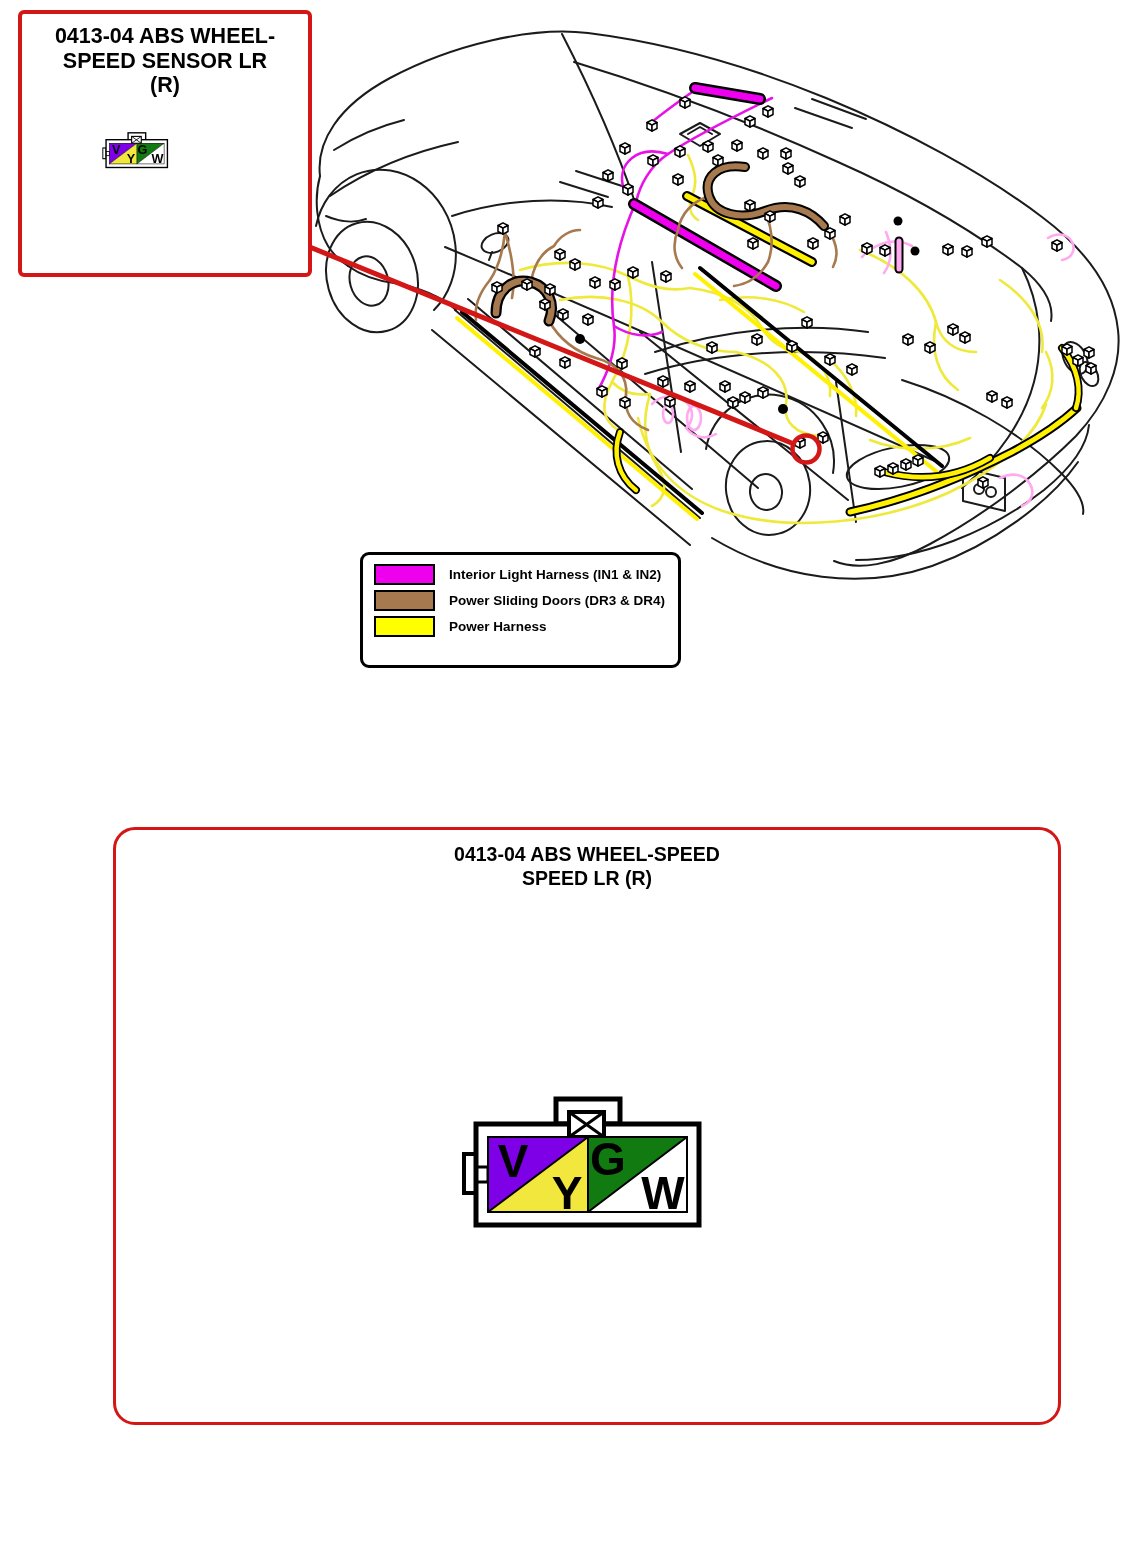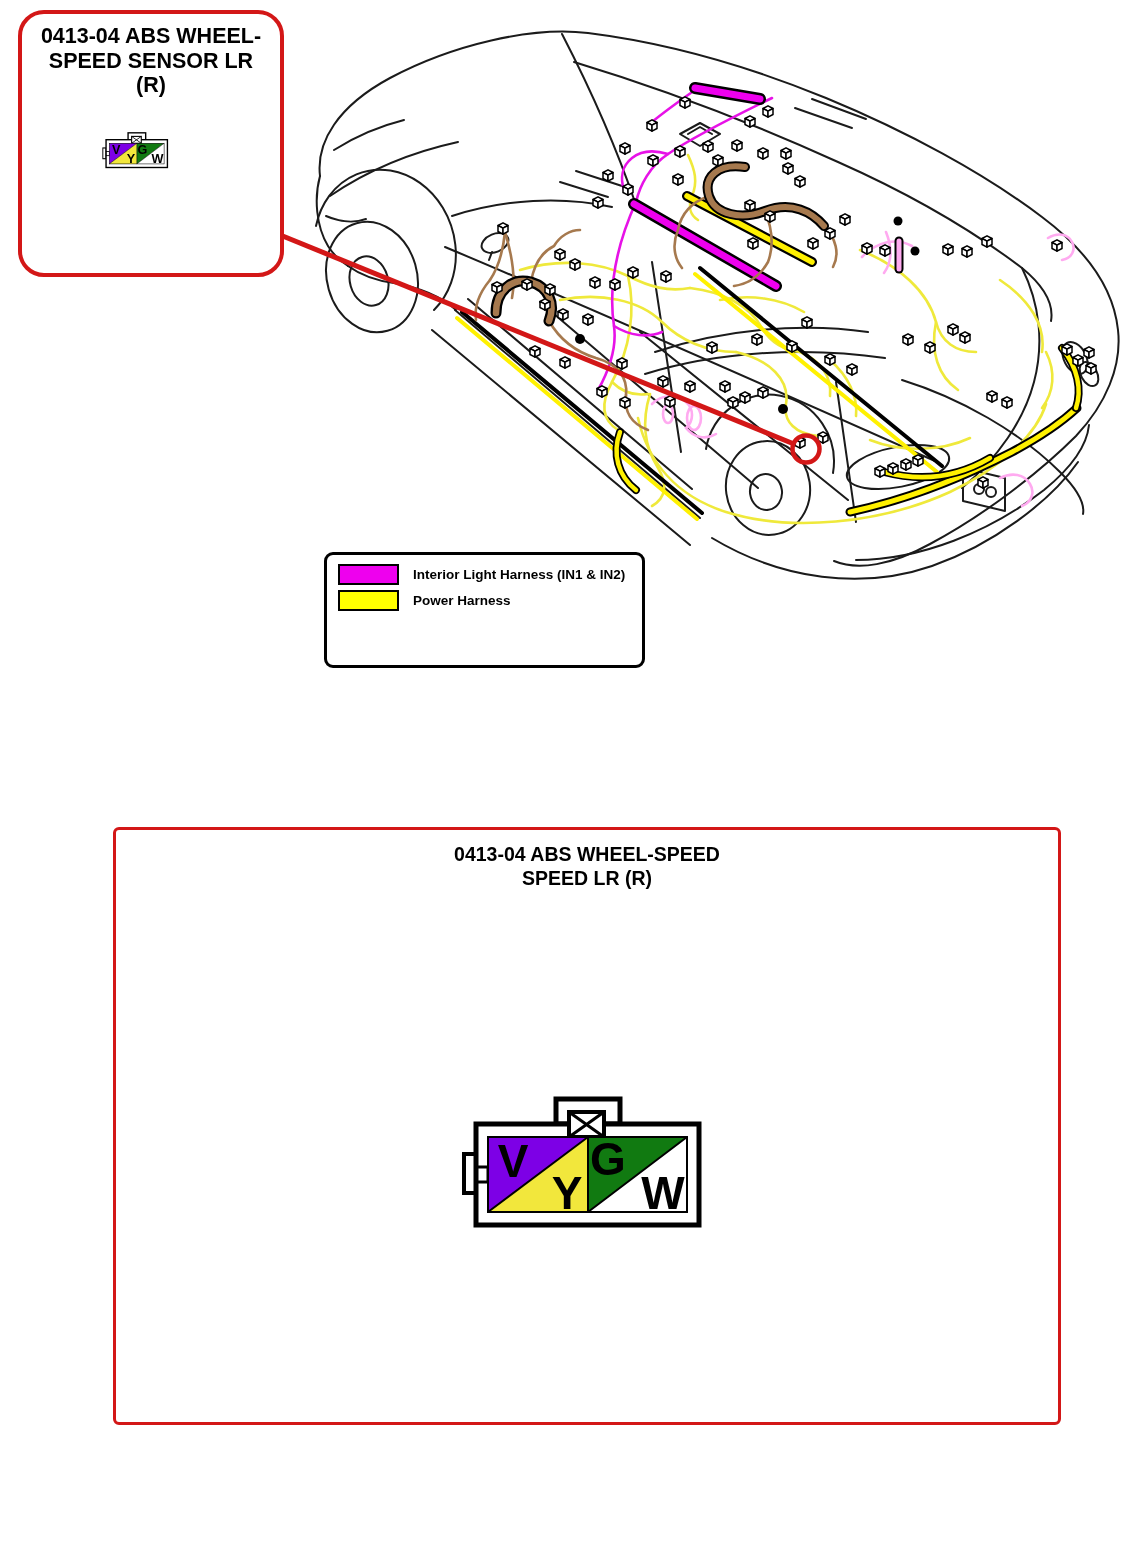--- a/index.html
+++ b/index.html
@@ -1,36 +1,36 @@
 <!DOCTYPE html>
 <html><head>
 <meta charset="utf-8">
 <style>
   html,body{margin:0;padding:0}
   body{width:1134px;height:1562px;position:relative;background:#fff;overflow:hidden;
        font-family:"Liberation Sans",sans-serif;color:#000}
   #harness-svg{position:absolute;left:0;top:0}
 
   
-  #callout-box{position:absolute;left:18px;top:10px;width:266px;height:267px;
-    border:4px solid #D31717;border-radius:26px;box-sizing:border-box;background:#fff}
+  #callout-box{position:absolute;left:18px;top:10px;width:294px;height:267px;
+    border:4px solid #D31717;border-radius:6px;box-sizing:border-box;background:#fff}
   .callout-title{margin-top:10px;text-align:center;font-weight:bold;font-size:21.5px;line-height:1.14}
   #callout-connector{position:absolute;left:80px;top:118px;width:78px;height:41px}
 
   
-  #legend-box{position:absolute;left:324px;top:552px;width:321px;height:116px;
+  #legend-box{position:absolute;left:360px;top:552px;width:321px;height:116px;
     border:3px solid #000;border-radius:9px;box-sizing:border-box;background:#fff;
     padding:7px 0 0 11px}
   .legend-row{display:flex;align-items:center;height:25px;margin-bottom:1px}
   .legend-swatch{width:57px;height:17px;border:2.5px solid #000;flex:0 0 auto;box-sizing:content-box}
   .legend-label{margin-left:14px;font-size:13.5px;font-weight:bold;white-space:nowrap}
 
   
   #detail-box{position:absolute;left:113px;top:827px;width:948px;height:598px;
-    border:3px solid #D31717;border-radius:6px;box-sizing:border-box;background:#fff}
+    border:3px solid #D31717;border-radius:22px;box-sizing:border-box;background:#fff}
   .detail-title{margin-top:13px;text-align:center;font-weight:bold;font-size:19.5px;line-height:1.22}
   #detail-connector{position:absolute;left:346px;top:266px;width:282px;height:149px}
 
   .pin-letter{font-weight:bold;font-size:46px}
 </style>
 </head>
 <body>
 
 <svg id="harness-svg" width="1134" height="800" viewBox="0 0 1134 800">
   <defs>
@@ -301,20 +301,24 @@
     <use href="#connector-sym"></use>
   </svg>
 </div>
 
 <div id="legend-box">
   <div class="legend-row">
     <div class="legend-swatch" style="background: rgb(238, 0, 238);"></div>
     <span class="legend-label">Interior Light Harness (IN1 &amp; IN2)</span>
   </div>
   <div class="legend-row">
+    <div class="legend-swatch" style="background: rgb(166, 121, 78);"></div>
+    <span class="legend-label">Power Sliding Doors (DR3 &amp; DR4)</span>
+  </div>
+  <div class="legend-row">
     <div class="legend-swatch" style="background: rgb(255, 255, 0);"></div>
     <span class="legend-label">Power Harness</span>
   </div>
 </div>
 
 <div id="detail-box">
   <div class="detail-title">
     <div>0413-04 ABS WHEEL-SPEED</div>
     <div>SPEED LR (R)</div>
   </div>

